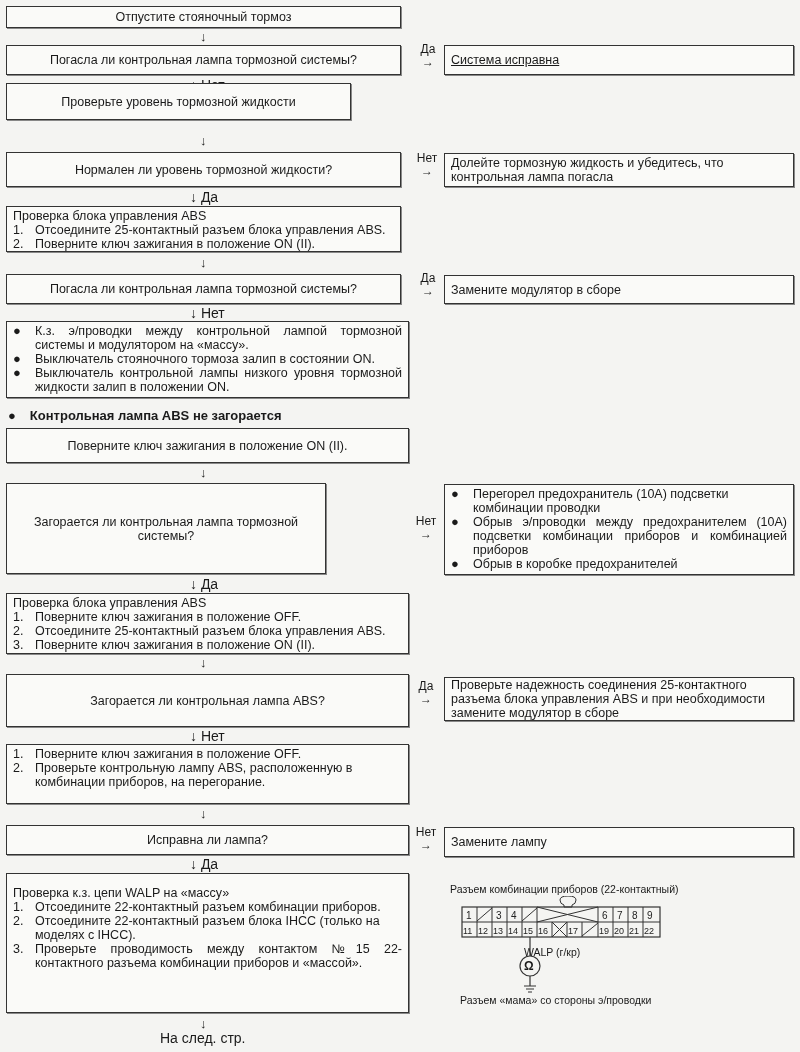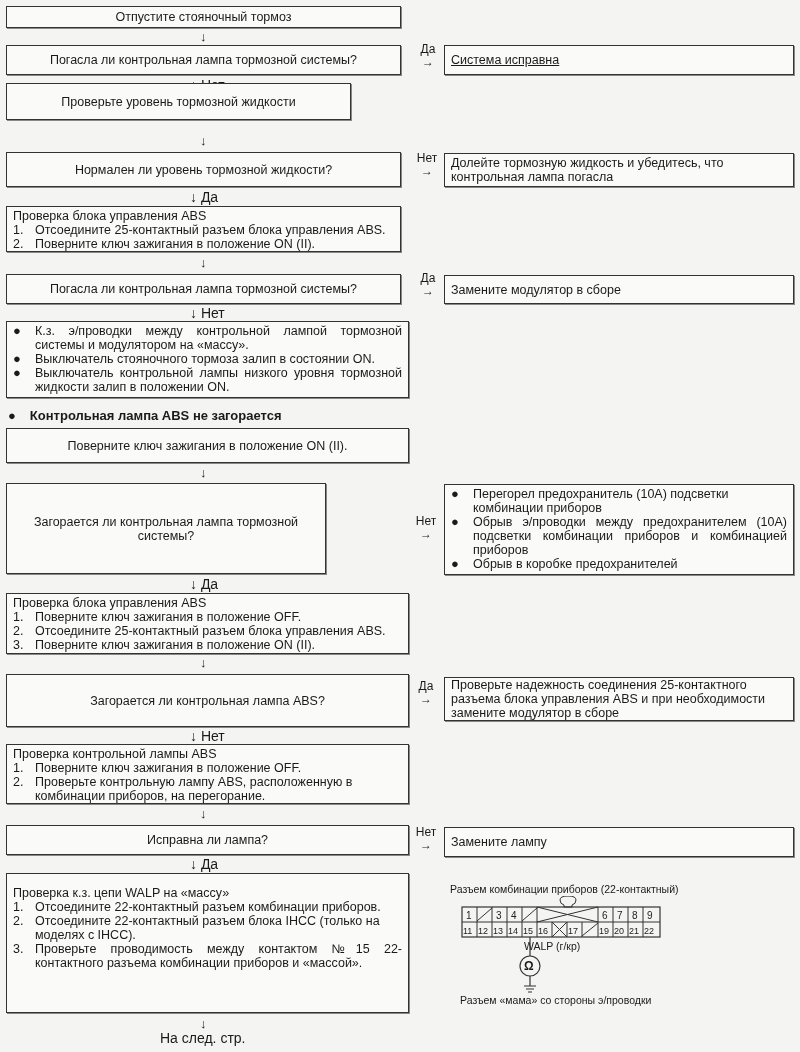--- a/index.html
+++ b/index.html
@@ -108,21 +108,21 @@
 <div class="box center" style="left:6px;top:483px;width:320px;height:91px;">
     <span>Загорается ли контрольная лампа тормозной системы?</span>
   </div>
 <div class="side-label" style="left:412px;top:515px;width:28px;">
     <div>Нет</div>
     <div>→</div>
   </div>
 <div class="box listbox" style="left:444px;top:484px;width:350px;height:91px;">
   <div class="item">
       <span class="bul">●</span>
-      <span class="txt">Перегорел предохранитель (10А) подсветки комбинации приборов</span>
+      <span class="txt">Перегорел предохранитель (10А) подсветки комбинации проводки</span>
     </div>
   <div class="item">
       <span class="bul">●</span>
       <span class="txt" style="text-align:justify;">Обрыв э/проводки между предохранителем (10А) подсветки комбинации приборов и комбинацией приборов</span>
     </div>
   <div class="item">
       <span class="bul">●</span>
       <span class="txt">Обрыв в коробке предохранителей</span>
     </div>
 </div>
@@ -151,21 +151,20 @@
 <div class="side-label" style="left:414px;top:680px;width:24px;">
     <div>Да</div>
     <div>→</div>
   </div>
 <div class="box vcenter" style="left:444px;top:677px;width:350px;height:44px;">
     <span style="width:340px;">Проверьте надежность соединения 25-контактного разъема блока управления ABS и при необходимости замените модулятор в сборе</span>
   </div>
 <div class="label" style="left:190px;top:729px;"><span>↓</span> <span>Нет</span></div>
 
 <div class="box listbox" style="left:6px;top:744px;width:403px;height:60px;">
-  <span class="title">Проверка контрольной лампы ABS</span>
   <div class="item">
       <span class="num">1.</span>
       <span class="txt">Поверните ключ зажигания в положение OFF.</span>
     </div>
   <div class="item">
       <span class="num">2.</span>
       <span class="txt">Проверьте контрольную лампу ABS, расположенную в комбинации приборов, на перегорание.</span>
     </div>
 </div>
 <div class="arrow-down" style="left:200px;top:807px;">↓</div>
@@ -256,16 +255,16 @@
     <text x="184" y="38" font-size="9" fill="#222" font-family="Liberation Sans, sans-serif">22</text>
     <text x="186" y="23" font-size="9" fill="#222" font-family="Liberation Sans, sans-serif"></text>
 
     <line x1="70" y1="41" x2="70" y2="60" stroke="#333" stroke-width="1.2"></line>
     <circle cx="70" cy="70" r="10" fill="none" stroke="#333" stroke-width="1.2"></circle>
     <line x1="70" y1="80" x2="70" y2="90" stroke="#333" stroke-width="1.2"></line>
     <line x1="64" y1="90" x2="76" y2="90" stroke="#333"></line>
     <line x1="66" y1="93" x2="74" y2="93" stroke="#333"></line>
     <line x1="68" y1="96" x2="72" y2="96" stroke="#333"></line>
   </svg>
-  <div class="small" style="position:absolute;left:74px;top:57px;">WALP (г/кр)</div>
+  <div class="small" style="position:absolute;left:74px;top:63px;">WALP (г/кр)</div>
   <div style="position:absolute;left:74px;top:77px;font-weight:bold;font-size:12px;">Ω</div>
   <div class="small" style="position:absolute;left:10px;top:111px;">Разъем «мама» со стороны э/проводки</div>
 </div>
 
 </body></html>

